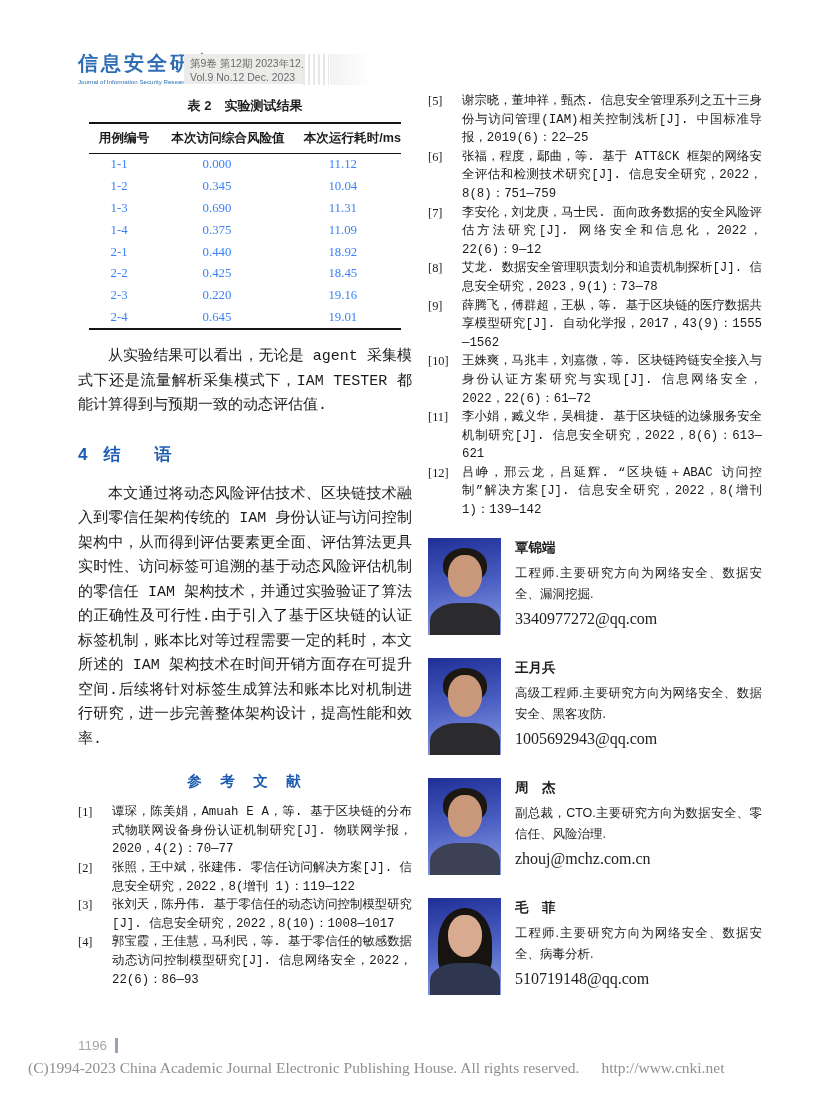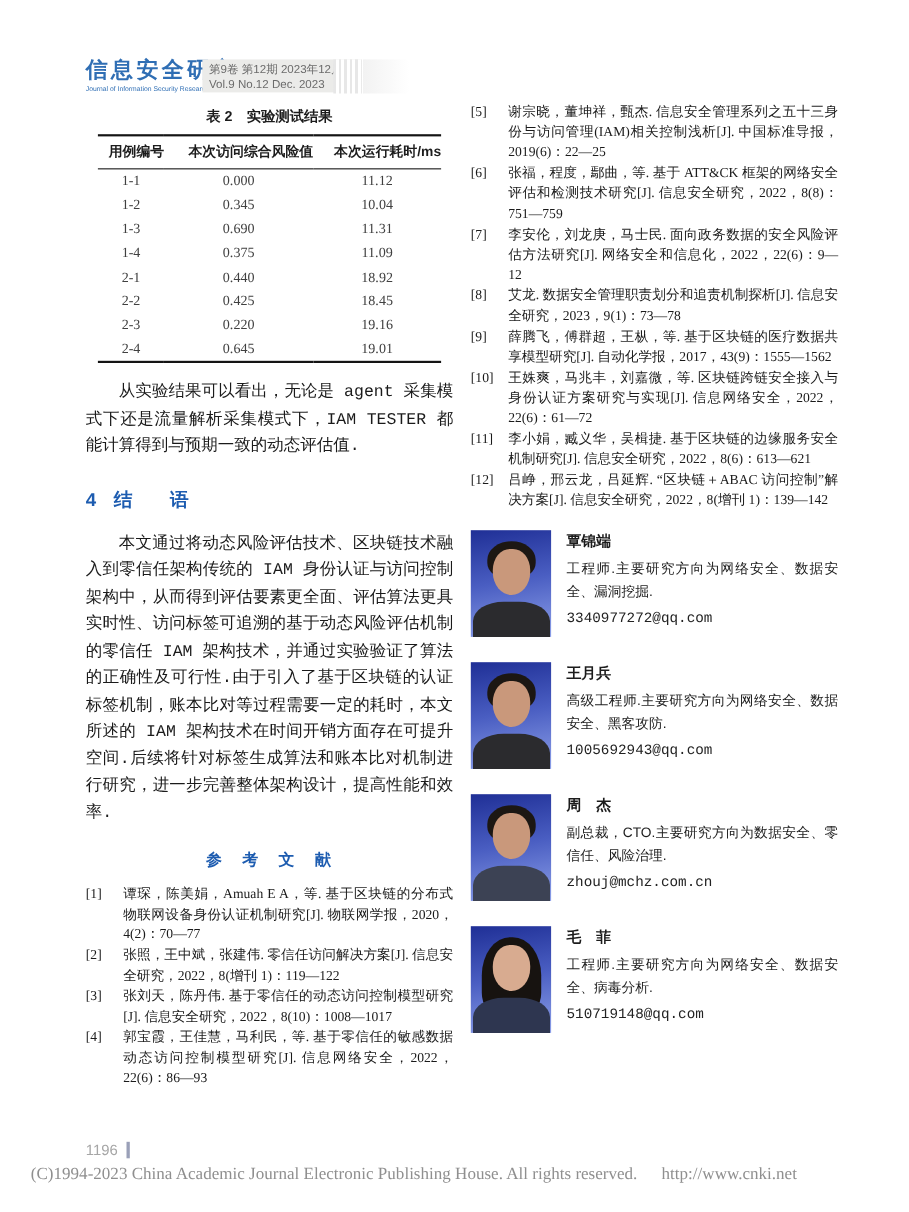--- a/index.html
+++ b/index.html
@@ -20,55 +20,55 @@
   
   .col-left{position:absolute;left:78px;top:95px;width:334px;}
   .col-right{position:absolute;left:428px;top:92px;width:334px;}
 
   
   .tbl-caption{text-align:center;font-weight:bold;font-size:13px;margin:2px 0 7px 0;}
   table.data{width:312px;margin:0 auto;border-collapse:collapse;
              border-top:2px solid #141414;border-bottom:2px solid #141414;}
   table.data th{font-size:12.6px;font-weight:bold;padding:6px 0;border-bottom:1.2px solid #141414;text-align:right;}
   table.data td{font-family:"Liberation Serif","DejaVu Serif",serif;font-size:12.8px;
-                padding:3.4px 0;text-align:center;color:#404040;}
+                padding:3.4px 0;text-align:center;color:#3b82f6;}
 
   
   .para{font-family:Liberation Mono, monospace;font-size:15px;line-height:24.5px;
         text-align:justify;text-indent:2em;color:#1a1a1a;margin:0;}
   .para-results{margin-top:15px;}
   .sec-head{margin:24px 0 0 0;color:#1d5cb0;font-weight:bold;font-size:17px;}
   .sec-head .sec-num{margin-right:16px;font-family:"Liberation Sans",sans-serif;}
   .para-conclusion{margin-top:17px;}
 
   
   .ref-head{margin:20px 0 12px 0;text-align:center;color:#1d5cb0;font-weight:bold;font-size:14.5px;letter-spacing:2px;}
   .ref{display:flex;font-size:12.4px;line-height:18.6px;text-align:justify;color:#1a1a1a;}
   .ref-label{flex:0 0 34px;font-family:"Liberation Serif","DejaVu Serif",serif;}
-  .ref-text{flex:1;font-family:Liberation Serif, serif;}
+  .ref-text{flex:1;font-family:Liberation Mono, monospace;}
 
   
   .authors{margin-top:18px;}
   .author{display:flex;margin-bottom:23px;}
   .photo{flex:0 0 73px;height:97px;position:relative;overflow:hidden;
          background:linear-gradient(170deg,#1f2f96 0%,#4a5ec2 48%,#8c9fe8 100%);}
   .ph-hair{position:absolute;left:50%;top:10px;transform:translateX(-50%);width:44px;height:34px;
            background:#1c1713;border-radius:50% 50% 42% 42%;}
   .ph-face{position:absolute;left:50%;top:17px;transform:translateX(-50%);width:34px;height:42px;
            background:#c9987b;border-radius:46% 46% 50% 50%;}
   .ph-torso{position:absolute;left:50%;bottom:-12px;transform:translateX(-50%);width:70px;height:44px;
             background:#2b2b2e;border-radius:40% 40% 0 0;}
   .pv3 .ph-torso{background:#3c4254;}
   .pv4 .ph-hair{width:54px;height:72px;border-radius:48% 48% 30% 30%;background:#171310;}
   .pv4 .ph-face{background:#d8ab90;}
   .pv4 .ph-torso{background:#2e3650;}
   .ainfo{flex:1;padding-left:14px;}
   .aname{font-weight:bold;font-size:13.5px;margin:1px 0 6px 0;}
   .abio{font-size:12.5px;line-height:21px;text-align:justify;}
-  .aemail{font-family:Liberation Mono, monospace;font-size:13px;margin-top:5px;color:#222;}
+  .aemail{font-family:Liberation Serif, serif;font-size:16px;margin-top:5px;color:#222;}
 
   
   .pageno{position:absolute;left:78px;top:1038px;color:#a6a6a6;font-size:13.5px;display:flex;align-items:center;}
   .pbar{display:inline-block;width:3px;height:15px;background:#9aa0b8;margin-left:8px;}
   .copyright{position:absolute;left:28px;top:1059px;width:770px;color:#8f8f8f;
              font-family:"Liberation Serif","DejaVu Serif",serif;font-size:15.5px;white-space:nowrap;}
   .copyright .cp-url{margin-left:22px;}
 </style>
 </head>
 <body>

